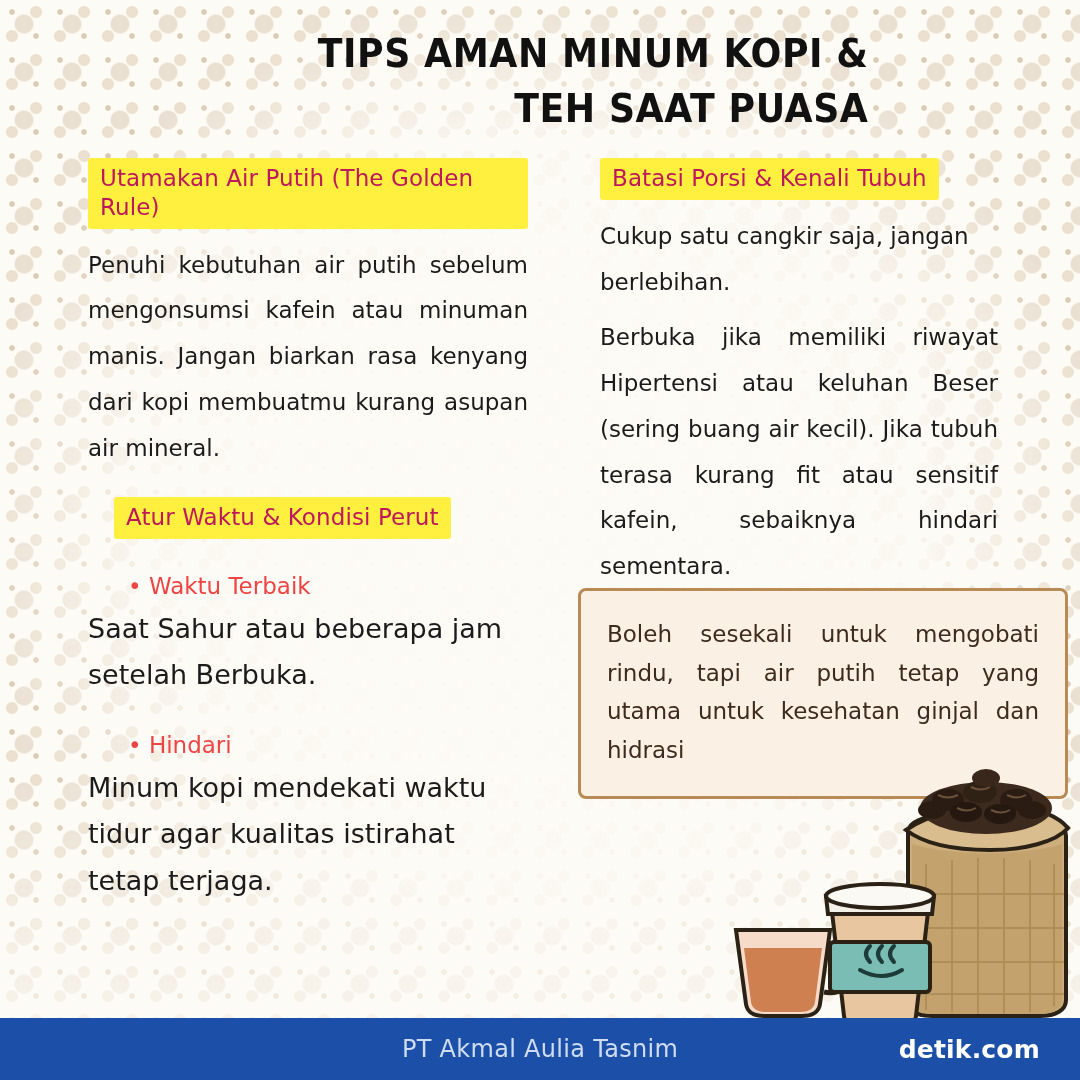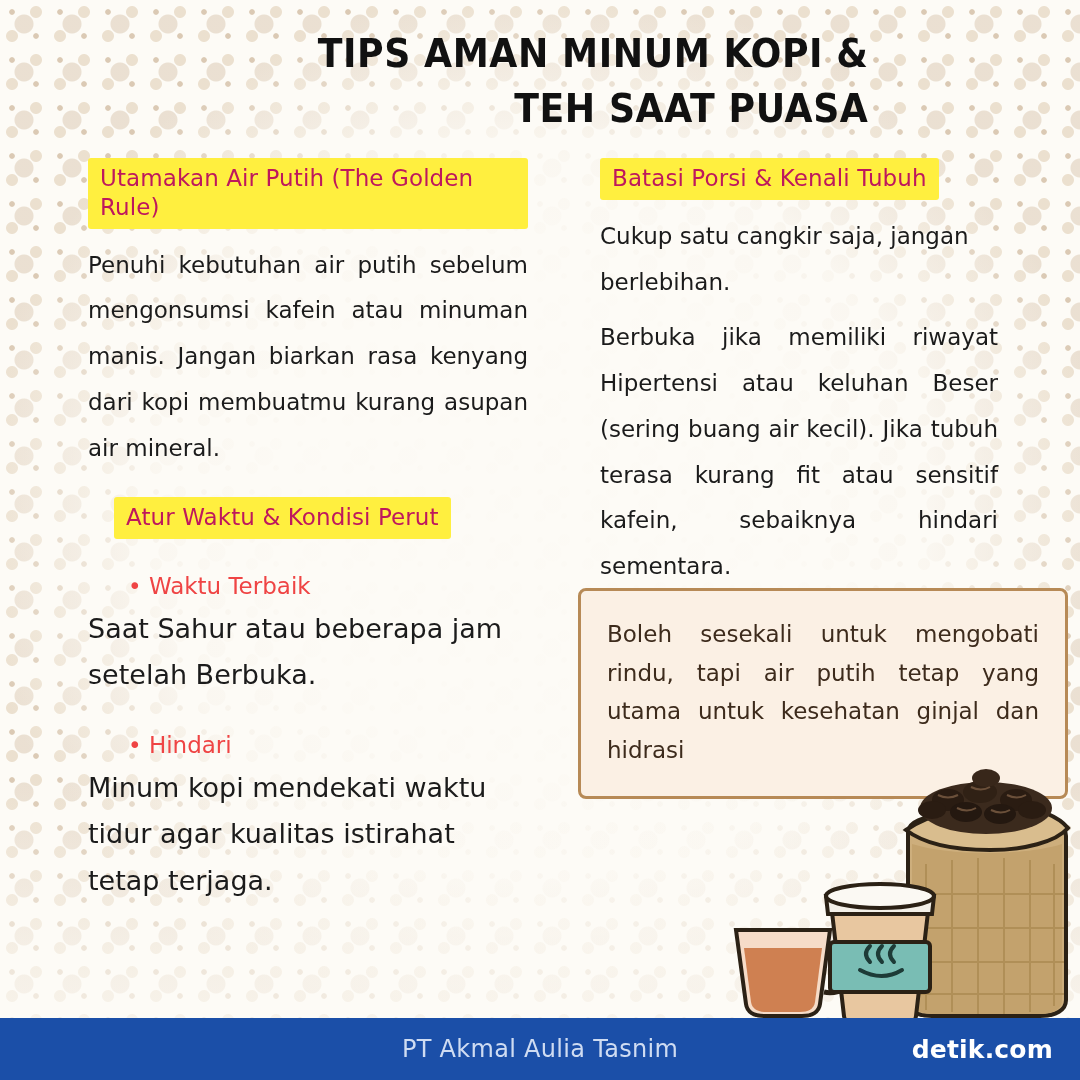--- a/index.html
+++ b/index.html
@@ -151,21 +151,21 @@
   .footer-company {
     position: absolute;
     width: 1080px;
     text-align: center;
     color: #cfdcf2;
     font-size: 24px;
     letter-spacing: 0.3px;
   }
   .footer-brand {
     position: absolute;
-    right: 27px;
+    right: 40px;
     color: #ffffff;
     font-size: 25px;
     font-weight: 700;
     letter-spacing: 0.2px;
   }
 
   
   .illus {
     position: absolute;
     right: 0;

